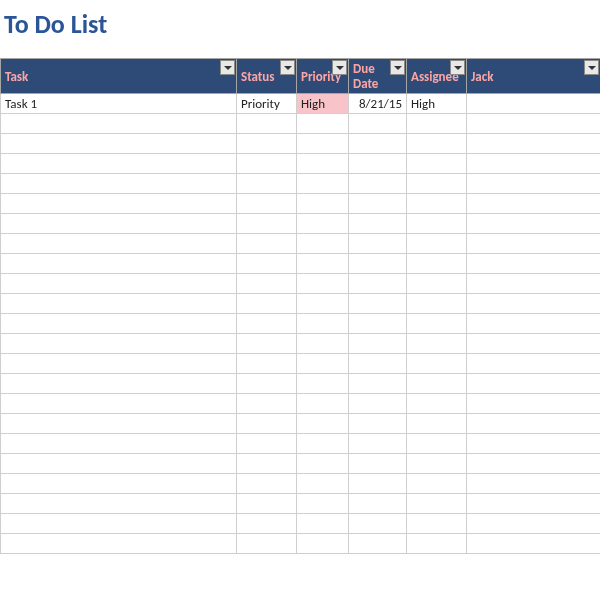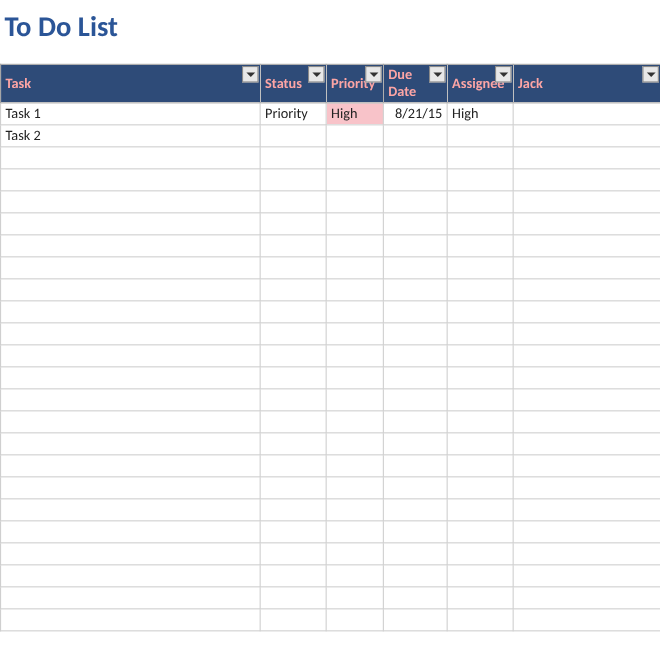--- a/index.html
+++ b/index.html
@@ -116,28 +116,20 @@
   <tbody id="tbody">
       <tr>
         <td>Task 1</td>
         <td>Priority</td>
         <td class="priority-high">High</td>
         <td class="due-right">8/21/15</td>
         <td>High</td>
         <td></td>
       </tr>
       <tr>
-        <td>Task 2</td>
-        <td></td>
-        <td></td>
-        <td class="due-right"></td>
-        <td></td>
-        <td></td>
-      </tr>
-      <tr>
         <td></td>
         <td></td>
         <td></td>
         <td></td>
         <td></td>
         <td></td>
       </tr>
       <tr>
         <td></td>
         <td></td>

